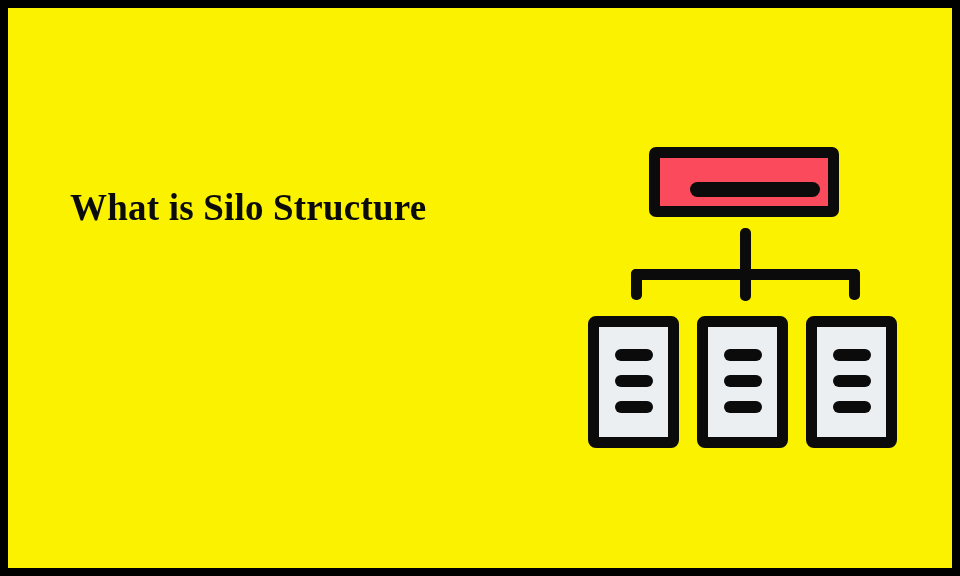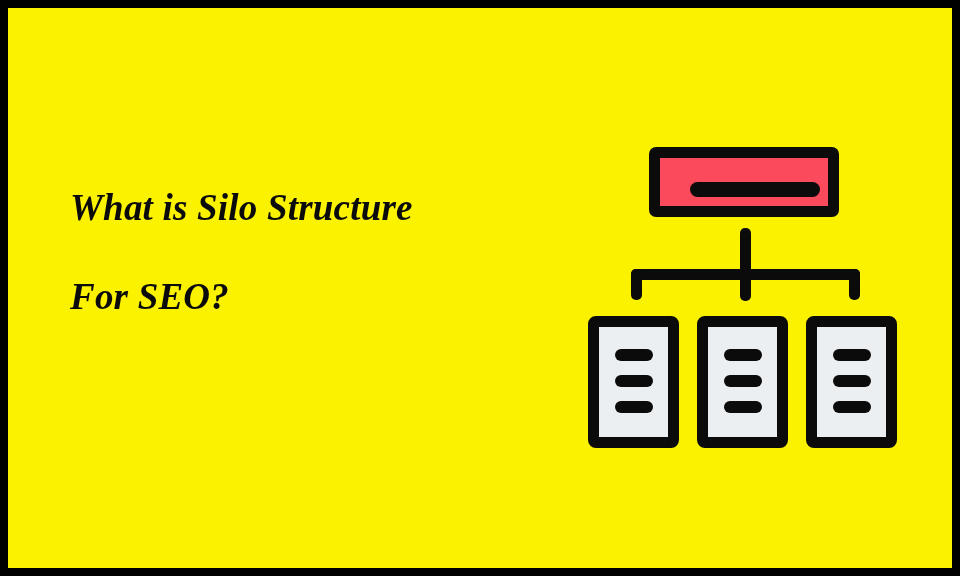--- a/index.html
+++ b/index.html
@@ -36,21 +36,20 @@
   
   #headline {
     position: absolute;
     left: 62px;
     top: 155px;
     width: 490px;
   }
   .headline-line {
     font-family: "Liberation Serif", serif;
     font-weight: bold;
-    font-style: italic;
     font-size: 37px;
     line-height: 89px;
     color: #0B0B0B;
     white-space: nowrap;
     letter-spacing: 0.2px;
   }
 
   
   #diagram {
     position: absolute;
@@ -141,21 +140,20 @@
   .card-line-3 { top: 74px; }
 </style>
 </head>
 <body>
 
 <div id="banner">
   <div id="canvas">
 
     <div id="headline">
       <div class="headline-line">What is Silo Structure</div>
-      <div class="headline-line">For SEO?</div>
     </div>
 
     <div id="diagram">
 
       <div id="parent-node">
         <div id="parent-node-bar"></div>
       </div>
 
       <div class="connector" id="connector-vertical-trunk"></div>
       <div class="connector" id="connector-horizontal-bar"></div>

